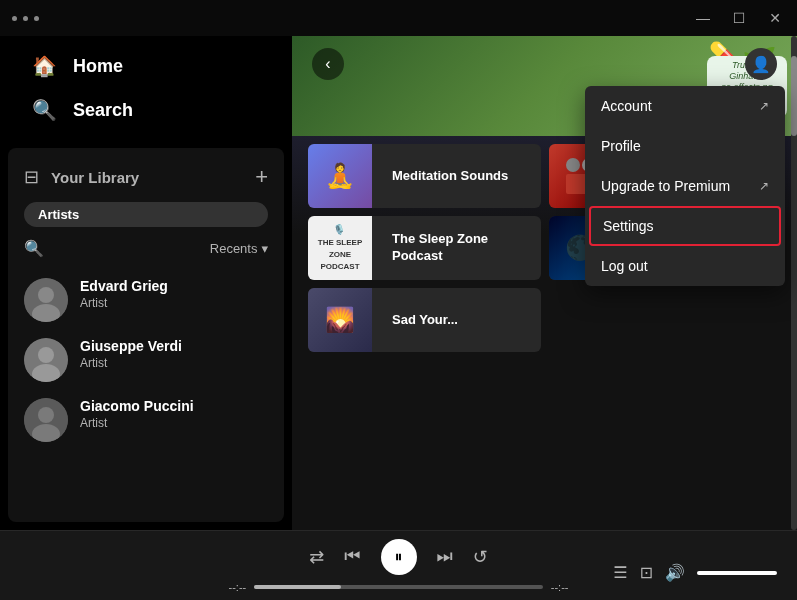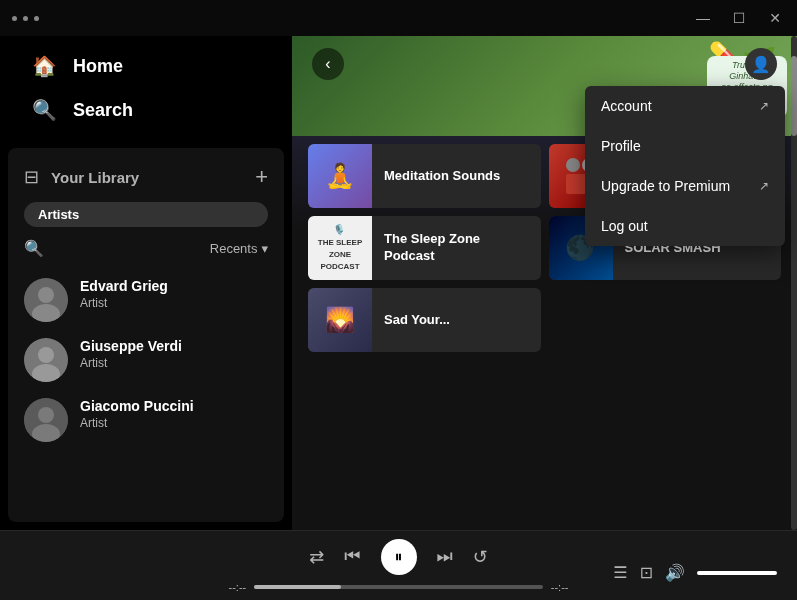--- a/index.html
+++ b/index.html
@@ -212,21 +212,21 @@
       width: 64px; height: 64px;
       flex-shrink: 0;
       background: #555;
       display: flex; align-items: center; justify-content: center;
       color: #888; font-size: 24px;
     }
     .grid-item-label {
       font-size: 13px;
       font-weight: 700;
       color: #fff;
-      padding: 0 12px;
+      padding: 0 20px;
       line-height: 1.3;
     }
 
     
     .dropdown-menu {
       position: absolute;
       top: 50px;
       right: 12px;
       width: 200px;
       background: #282828;
@@ -481,20 +481,23 @@
         <span>Account</span>
         <span class="dropdown-ext-icon">↗</span>
       </div>
       <div class="dropdown-item">
         <span>Profile</span>
       </div>
       <div class="dropdown-item">
         <span>Upgrade to Premium</span>
         <span class="dropdown-ext-icon">↗</span>
       </div>
+      <div class="dropdown-item highlighted">
+        <span>Settings</span>
+      </div>
       <div class="dropdown-item">
         <span>Log out</span>
       </div>
     </div>
 
     <div style="position:absolute;right:0;top:0;bottom:0;width:6px;background:#333;border-radius:3px;">
       <div style="width:6px;height:80px;background:#888;border-radius:3px;margin-top:20px;"></div>
     </div>
   </div>
 </div>

